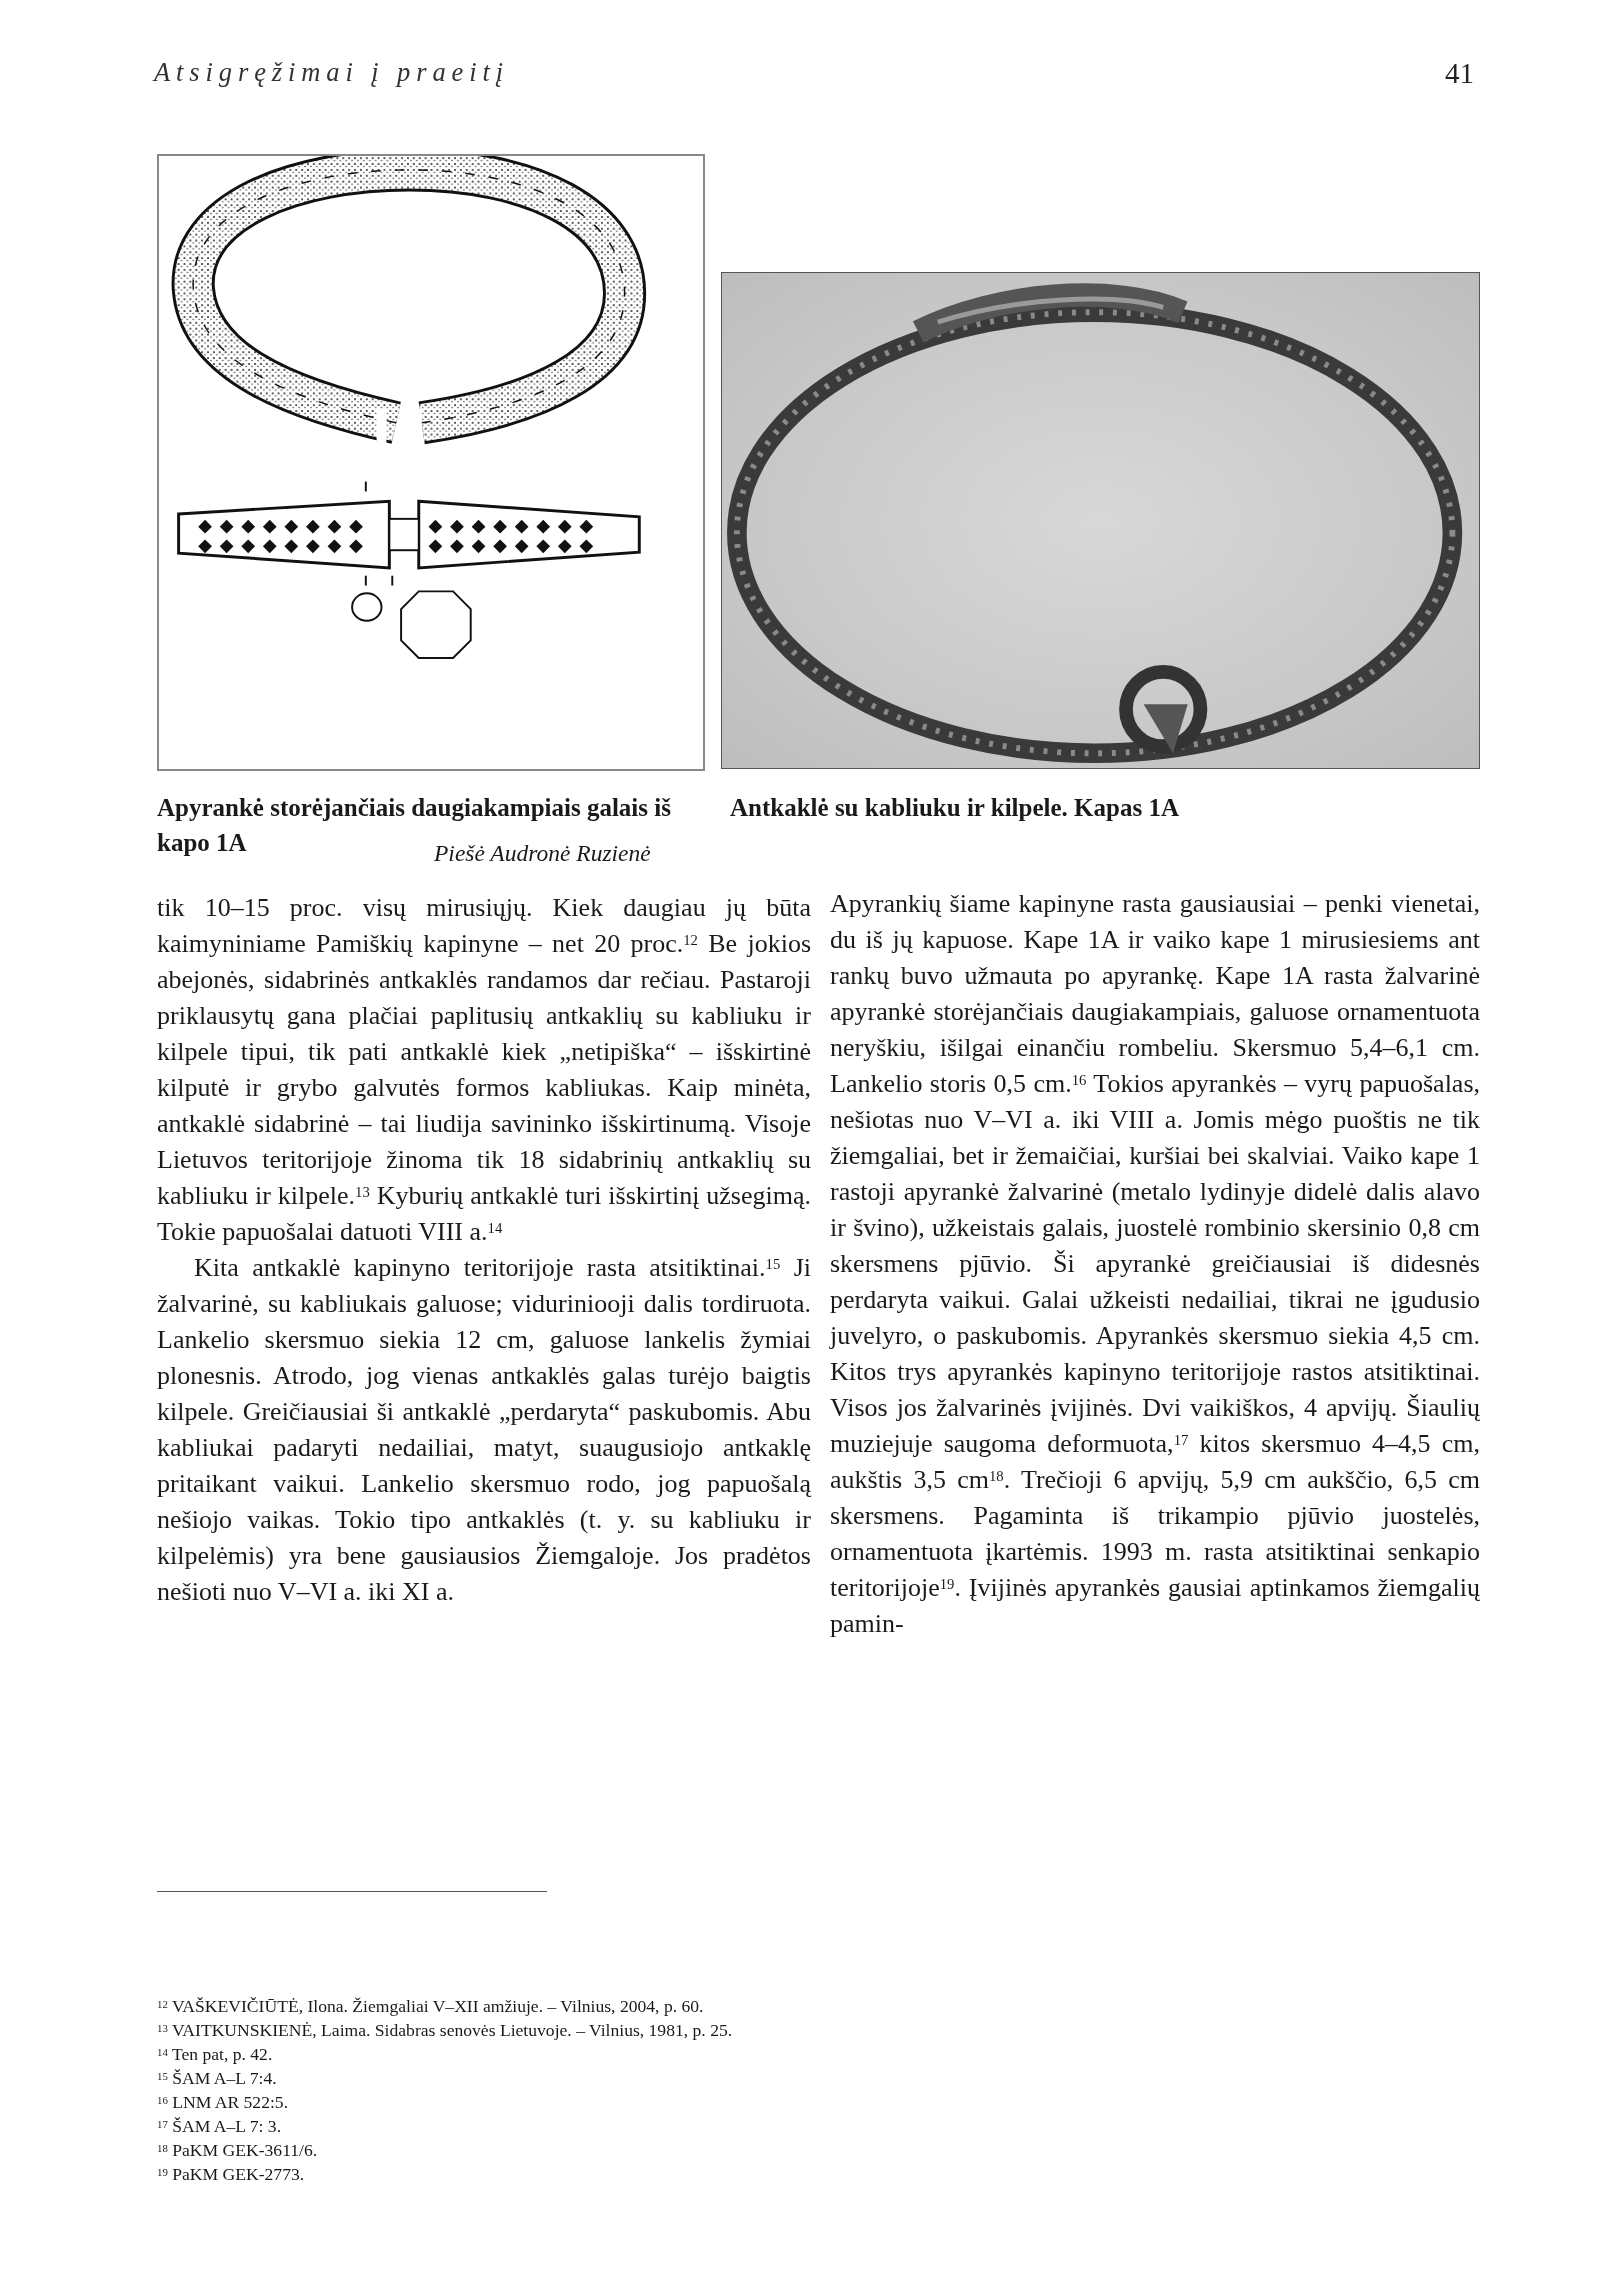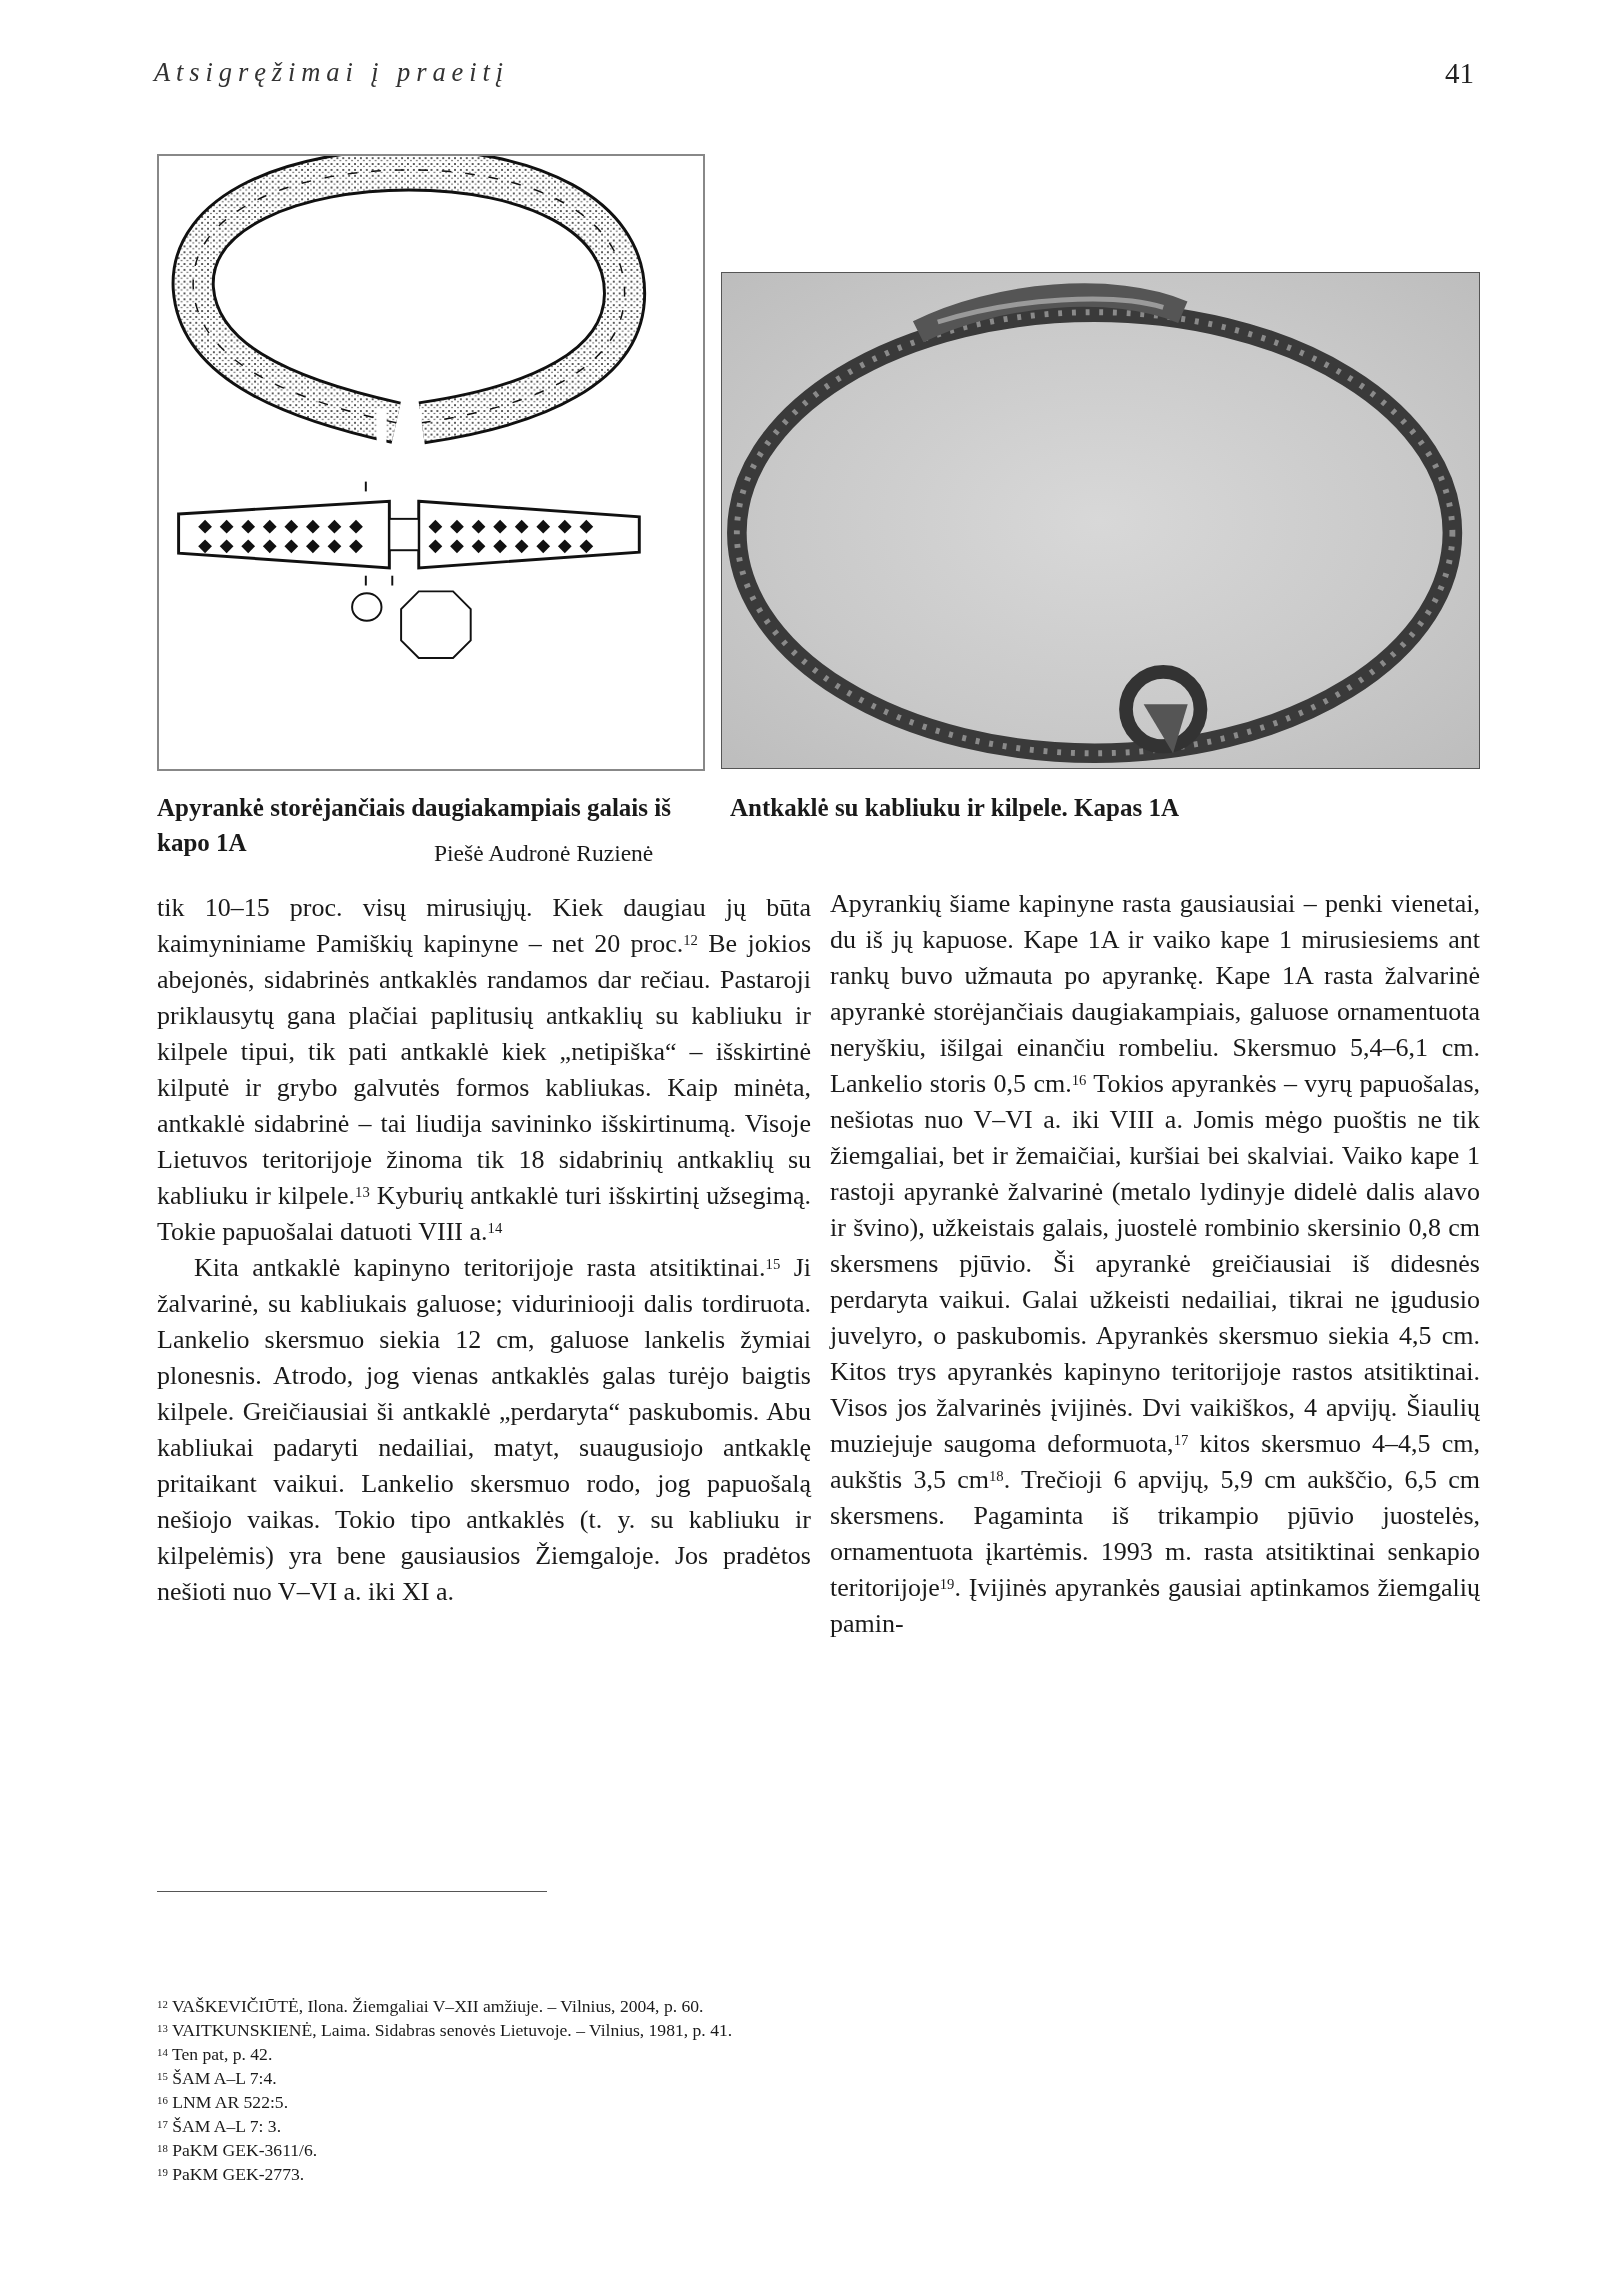--- a/index.html
+++ b/index.html
@@ -9,21 +9,21 @@
   .page-num { position:absolute; right:147px; top:57px; font-size:29px; color:#222;margin-left:28px; }
 
   .fig-left { position:absolute; left:157px; top:154px; width:544px; height:613px; border:2px solid #888; background:#fff; }
   .fig-right { position:absolute; left:721px; top:272px; width:757px; height:495px; border:1px solid #555;
                background: radial-gradient(ellipse at 50% 50%, #d8d8d8 0%, #c9c9c9 60%, #bdbdbd 100%); }
   .fig-left svg, .fig-right svg { width:100%; height:100%; display:block; }
 
   .caption { position:absolute; font-weight:bold; font-size:25px; line-height:35px; }
   .cap-left { left:157px; top:790px; width:559px; }
   .cap-right { left:730px; top:790px; width:745px; }
-  .credit { position:absolute; left:434px; top:840px; font-size:23.5px; }
+  .credit { position:absolute; left:434px; top:840px; font-style:italic; font-size:23.5px; }
 
   .col { position:absolute; font-size:26px; line-height:36px; text-align:justify; }
   .col p { margin:0; }
   .col-left { left:157px; top:890px; width:654px; }
   .col-right { left:830px; top:886px; width:650px; }
   .indent { text-indent:37px; }
   .heading { font-weight:bold; font-size:26px; margin:0 0 5.9px 0; line-height:35px; text-align:left; }
   sup { font-size:14.7px; vertical-align: top; position:relative; top:-3.9px; }
 
   .fn-rule { position:absolute; left:157px; top:1891px; width:390px; border-top:1.5px solid #555; }
@@ -113,21 +113,21 @@
 
 <div class="col col-right">
   <p>
     <span>Apyrankių šiame kapinyne rasta gausiausiai – penki vienetai, du iš jų kapuose. Kape 1A ir vaiko kape 1 mirusiesiems ant rankų buvo užmauta po apyrankę. Kape 1A rasta žalvarinė apyrankė storėjančiais daugiakampiais, galuose ornamentuota neryškiu, išilgai einančiu rombeliu. Skersmuo 5,4–6,1 cm. Lankelio storis 0,5 cm.</span><sup>16</sup><span> Tokios apyrankės – vyrų papuošalas, nešiotas nuo V–VI a. iki VIII a. Jomis mėgo puoštis ne tik žiemgaliai, bet ir žemaičiai, kuršiai bei skalviai. Vaiko kape 1 rastoji apyrankė žalvarinė (metalo lydinyje didelė dalis alavo ir švino), užkeistais galais, juostelė rombinio skersinio 0,8 cm skersmens pjūvio. Ši apyrankė greičiausiai iš didesnės perdaryta vaikui. Galai užkeisti nedailiai, tikrai ne įgudusio juvelyro, o paskubomis. Apyrankės skersmuo siekia 4,5 cm. Kitos trys apyrankės kapinyno teritorijoje rastos atsitiktinai. Visos jos žalvarinės įvijinės. Dvi vaikiškos, 4 apvijų. Šiaulių muziejuje saugoma deformuota,</span><sup>17</sup><span> kitos skersmuo 4–4,5 cm, aukštis 3,5 cm</span><sup>18</sup><span>. Trečioji 6 apvijų, 5,9 cm aukščio, 6,5 cm skersmens. Pagaminta iš trikampio pjūvio juostelės, ornamentuota įkartėmis. 1993 m. rasta atsitiktinai senkapio teritorijoje</span><sup>19</sup><span>. Įvijinės apyrankės gausiai aptinkamos žiemgalių pamin-</span>
   </p>
 </div>
 
 <div class="fn-rule"></div>
 <div class="footnotes">
   <div><sup>12</sup> <span>VAŠKEVIČIŪTĖ, Ilona. Žiemgaliai V–XII amžiuje. – Vilnius, 2004, p. 60.</span></div>
-  <div><sup>13</sup> <span>VAITKUNSKIENĖ, Laima. Sidabras senovės Lietuvoje. – Vilnius, 1981, p. 41.</span></div>
+  <div><sup>13</sup> <span>VAITKUNSKIENĖ, Laima. Sidabras senovės Lietuvoje. – Vilnius, 1981, p. 25.</span></div>
   <div><sup>14</sup> <span>Ten pat, p. 42.</span></div>
   <div><sup>15</sup> <span> ŠAM A–L 7:4.</span></div>
   <div><sup>16</sup> <span>LNM AR 522:5.</span></div>
   <div><sup>17</sup> <span>ŠAM A–L 7: 3.</span></div>
   <div><sup>18</sup> <span>PaKM GEK-3611/6.</span></div>
   <div><sup>19</sup> <span>PaKM GEK-2773.</span></div>
 </div>
 
 
 </body></html>

